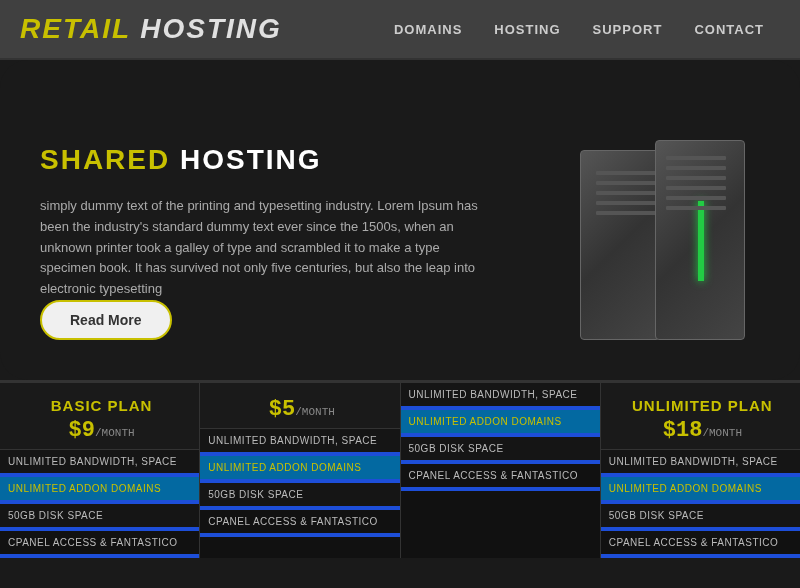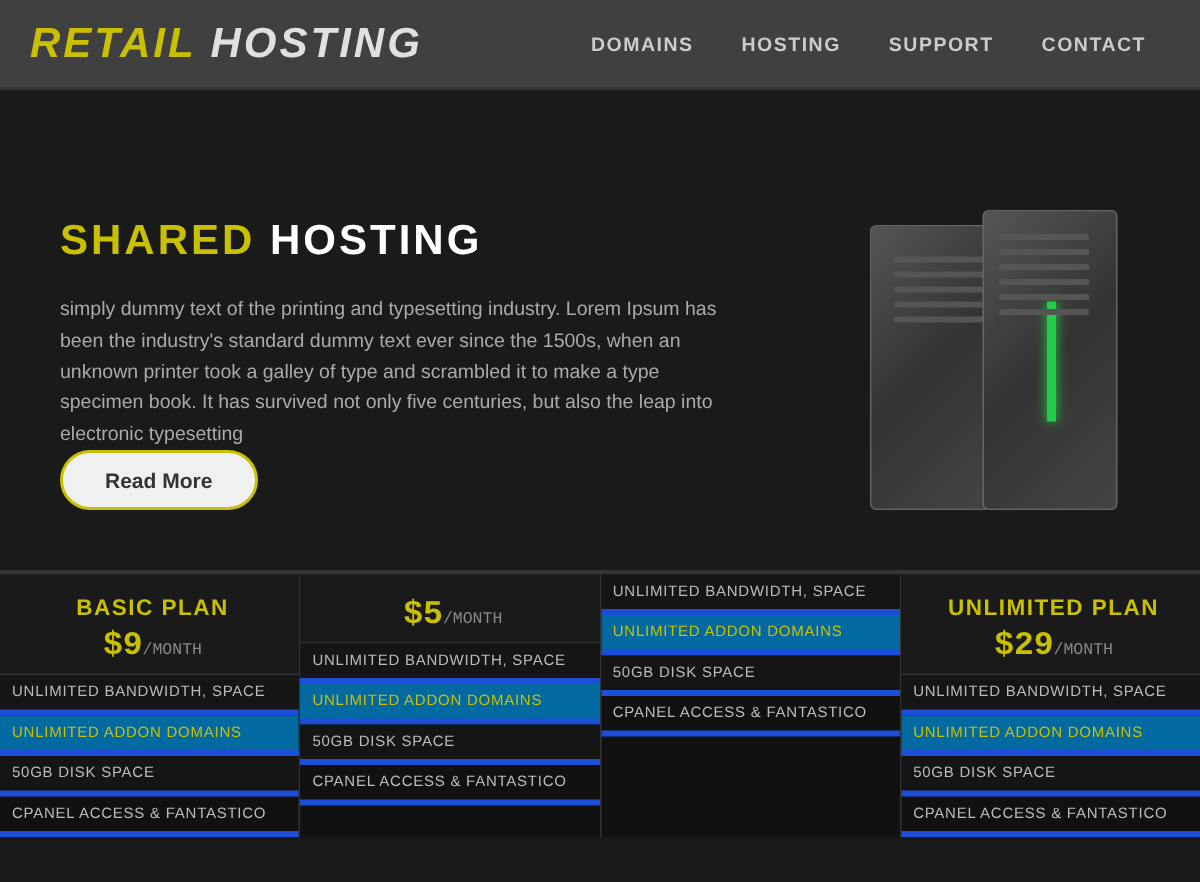--- a/index.html
+++ b/index.html
@@ -304,20 +304,20 @@
     </div>
     <div class="plan-card">
       <div class="plan-feature darker">UNLIMITED BANDWIDTH, SPACE</div>
       <div class="plan-feature highlight">UNLIMITED ADDON DOMAINS</div>
       <div class="plan-feature darker">50GB DISK SPACE</div>
       <div class="plan-feature">CPANEL ACCESS &amp; FANTASTICO</div>
     </div>
     <div class="plan-card">
       <div class="plan-header">
         <div class="plan-name">UNLIMITED PLAN</div>
-        <div class="plan-price"><span class="plan-price-amount">$29</span><span class="plan-price-period">/MONTH</span></div>
+        <div class="plan-price"><span class="plan-price-amount">$18</span><span class="plan-price-period">/MONTH</span></div>
       </div>
       <div class="plan-feature darker">UNLIMITED BANDWIDTH, SPACE</div>
       <div class="plan-feature highlight">UNLIMITED ADDON DOMAINS</div>
       <div class="plan-feature darker">50GB DISK SPACE</div>
       <div class="plan-feature">CPANEL ACCESS &amp; FANTASTICO</div>
     </div>
   </div>
 
 </body></html>

